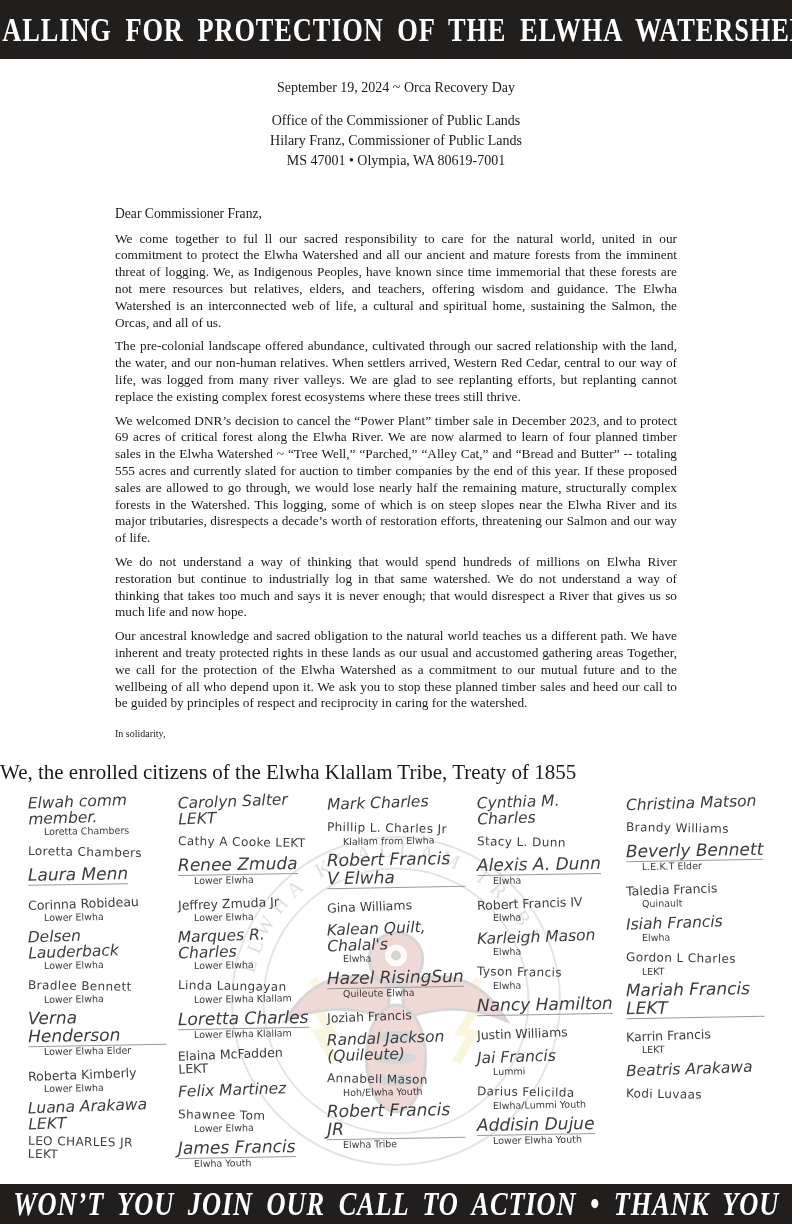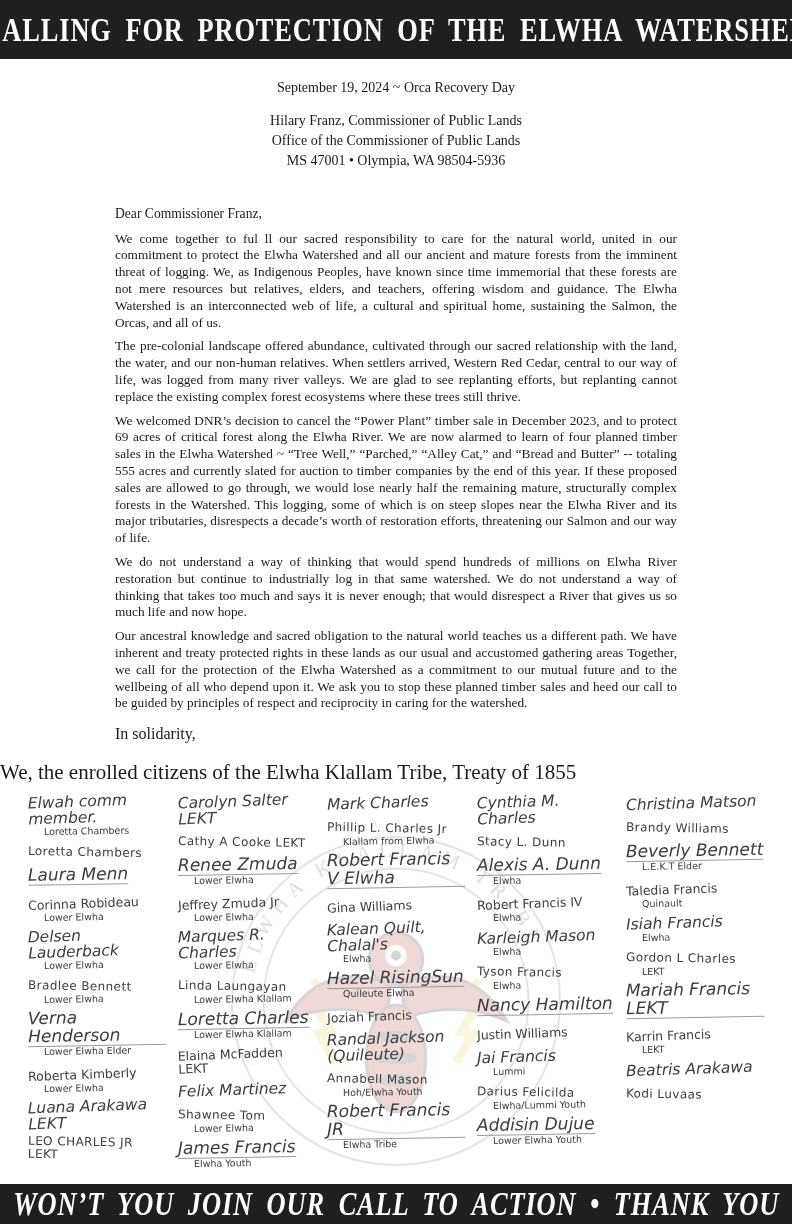--- a/index.html
+++ b/index.html
@@ -24,21 +24,21 @@
     color:#ffffff;font-weight:700;font-size:30px;letter-spacing:1px;word-spacing:7px;
     transform:scaleX(.88) scaleY(1.12);white-space:nowrap;
     font-family:"Liberation Serif",serif;
   }
   .content{position:absolute;top:59px;bottom:57px;left:0;right:0;overflow:hidden;}
   .date-line{margin-top:21px;text-align:center;font-size:14px;}
   .recipient{margin-top:15px;text-align:center;font-size:14px;line-height:1.42;}
   .salutation{width:562px;margin:35px auto 0;font-size:13.6px;}
   .letter-body{width:562px;margin:9px auto 0;font-size:13.3px;line-height:16.8px;text-align:justify;}
   .letter-body p{margin:0 0 7px 0;}
-  .closing{margin-top:14px;font-size:16px;}
+  .closing{margin-top:14px;font-size:10px;}
   .sig-heading{margin-top:17px;font-size:21px;}
   .sig-section{position:relative;margin-top:8px;height:398px;padding:0 28px;}
   .seal{
     position:absolute;left:50%;top:40px;width:336px;height:336px;margin-left:-168px;
     opacity:.18;z-index:0;
   }
   .sig-grid{
     position:relative;z-index:1;display:grid;grid-template-columns:repeat(5,1fr);
     column-gap:12px;height:100%;
   }
@@ -58,23 +58,23 @@
 <div class="page">
 
   <div class="bar top">
     <div class="bar-text">CALLING FOR PROTECTION OF THE ELWHA WATERSHED</div>
   </div>
 
   <div class="content">
     <div class="date-line">September 19, 2024 ~ Orca Recovery Day</div>
 
     <div class="recipient">
+        <div>Office of the Commissioner of Public Lands</div>
         <div>Hilary Franz, Commissioner of Public Lands</div>
-        <div>Office of the Commissioner of Public Lands</div>
-        <div>MS 47001 • Olympia, WA 98504-5936</div>
+        <div>MS 47001 • Olympia, WA 80619-7001</div>
       </div>
 
     <div class="salutation">Dear Commissioner Franz,</div>
 
     <div class="letter-body">
       <div>
           <p>We come together to ful ll our sacred responsibility to care for the natural world, united in our commitment to protect the Elwha Watershed and all our ancient and mature forests from the imminent threat of logging. We, as Indigenous Peoples, have known since time immemorial that these forests are not mere resources but relatives, elders, and teachers, offering wisdom and guidance. The Elwha Watershed is an interconnected web of life, a cultural and spiritual home, sustaining the Salmon, the Orcas, and all of us.</p>
           <p>The pre-colonial landscape offered abundance, cultivated through our sacred relationship with the land, the water, and our non-human relatives. When settlers arrived, Western Red Cedar, central to our way of life, was logged from many river valleys. We are glad to see replanting efforts, but replanting cannot replace the existing complex forest ecosystems where these trees still thrive.</p>
           <p>We welcomed DNR’s decision to cancel the “Power Plant” timber sale in December 2023, and to protect 69 acres of critical forest along the Elwha River. We are now alarmed to learn of four planned timber sales in the Elwha Watershed ~ “Tree Well,” “Parched,” “Alley Cat,” and “Bread and Butter” -- totaling 555 acres and currently slated for auction to timber companies by the end of this year. If these proposed sales are allowed to go through, we would lose nearly half the remaining mature, structurally complex forests in the Watershed. This logging, some of which is on steep slopes near the Elwha River and its major tributaries, disrespects a decade’s worth of restoration efforts, threatening our Salmon and our way of life.</p>
           <p>We do not understand a way of thinking that would spend hundreds of millions on Elwha River restoration but continue to industrially log in that same watershed. We do not understand a way of thinking that takes too much and says it is never enough; that would disrespect a River that gives us so much life and now hope.</p>

